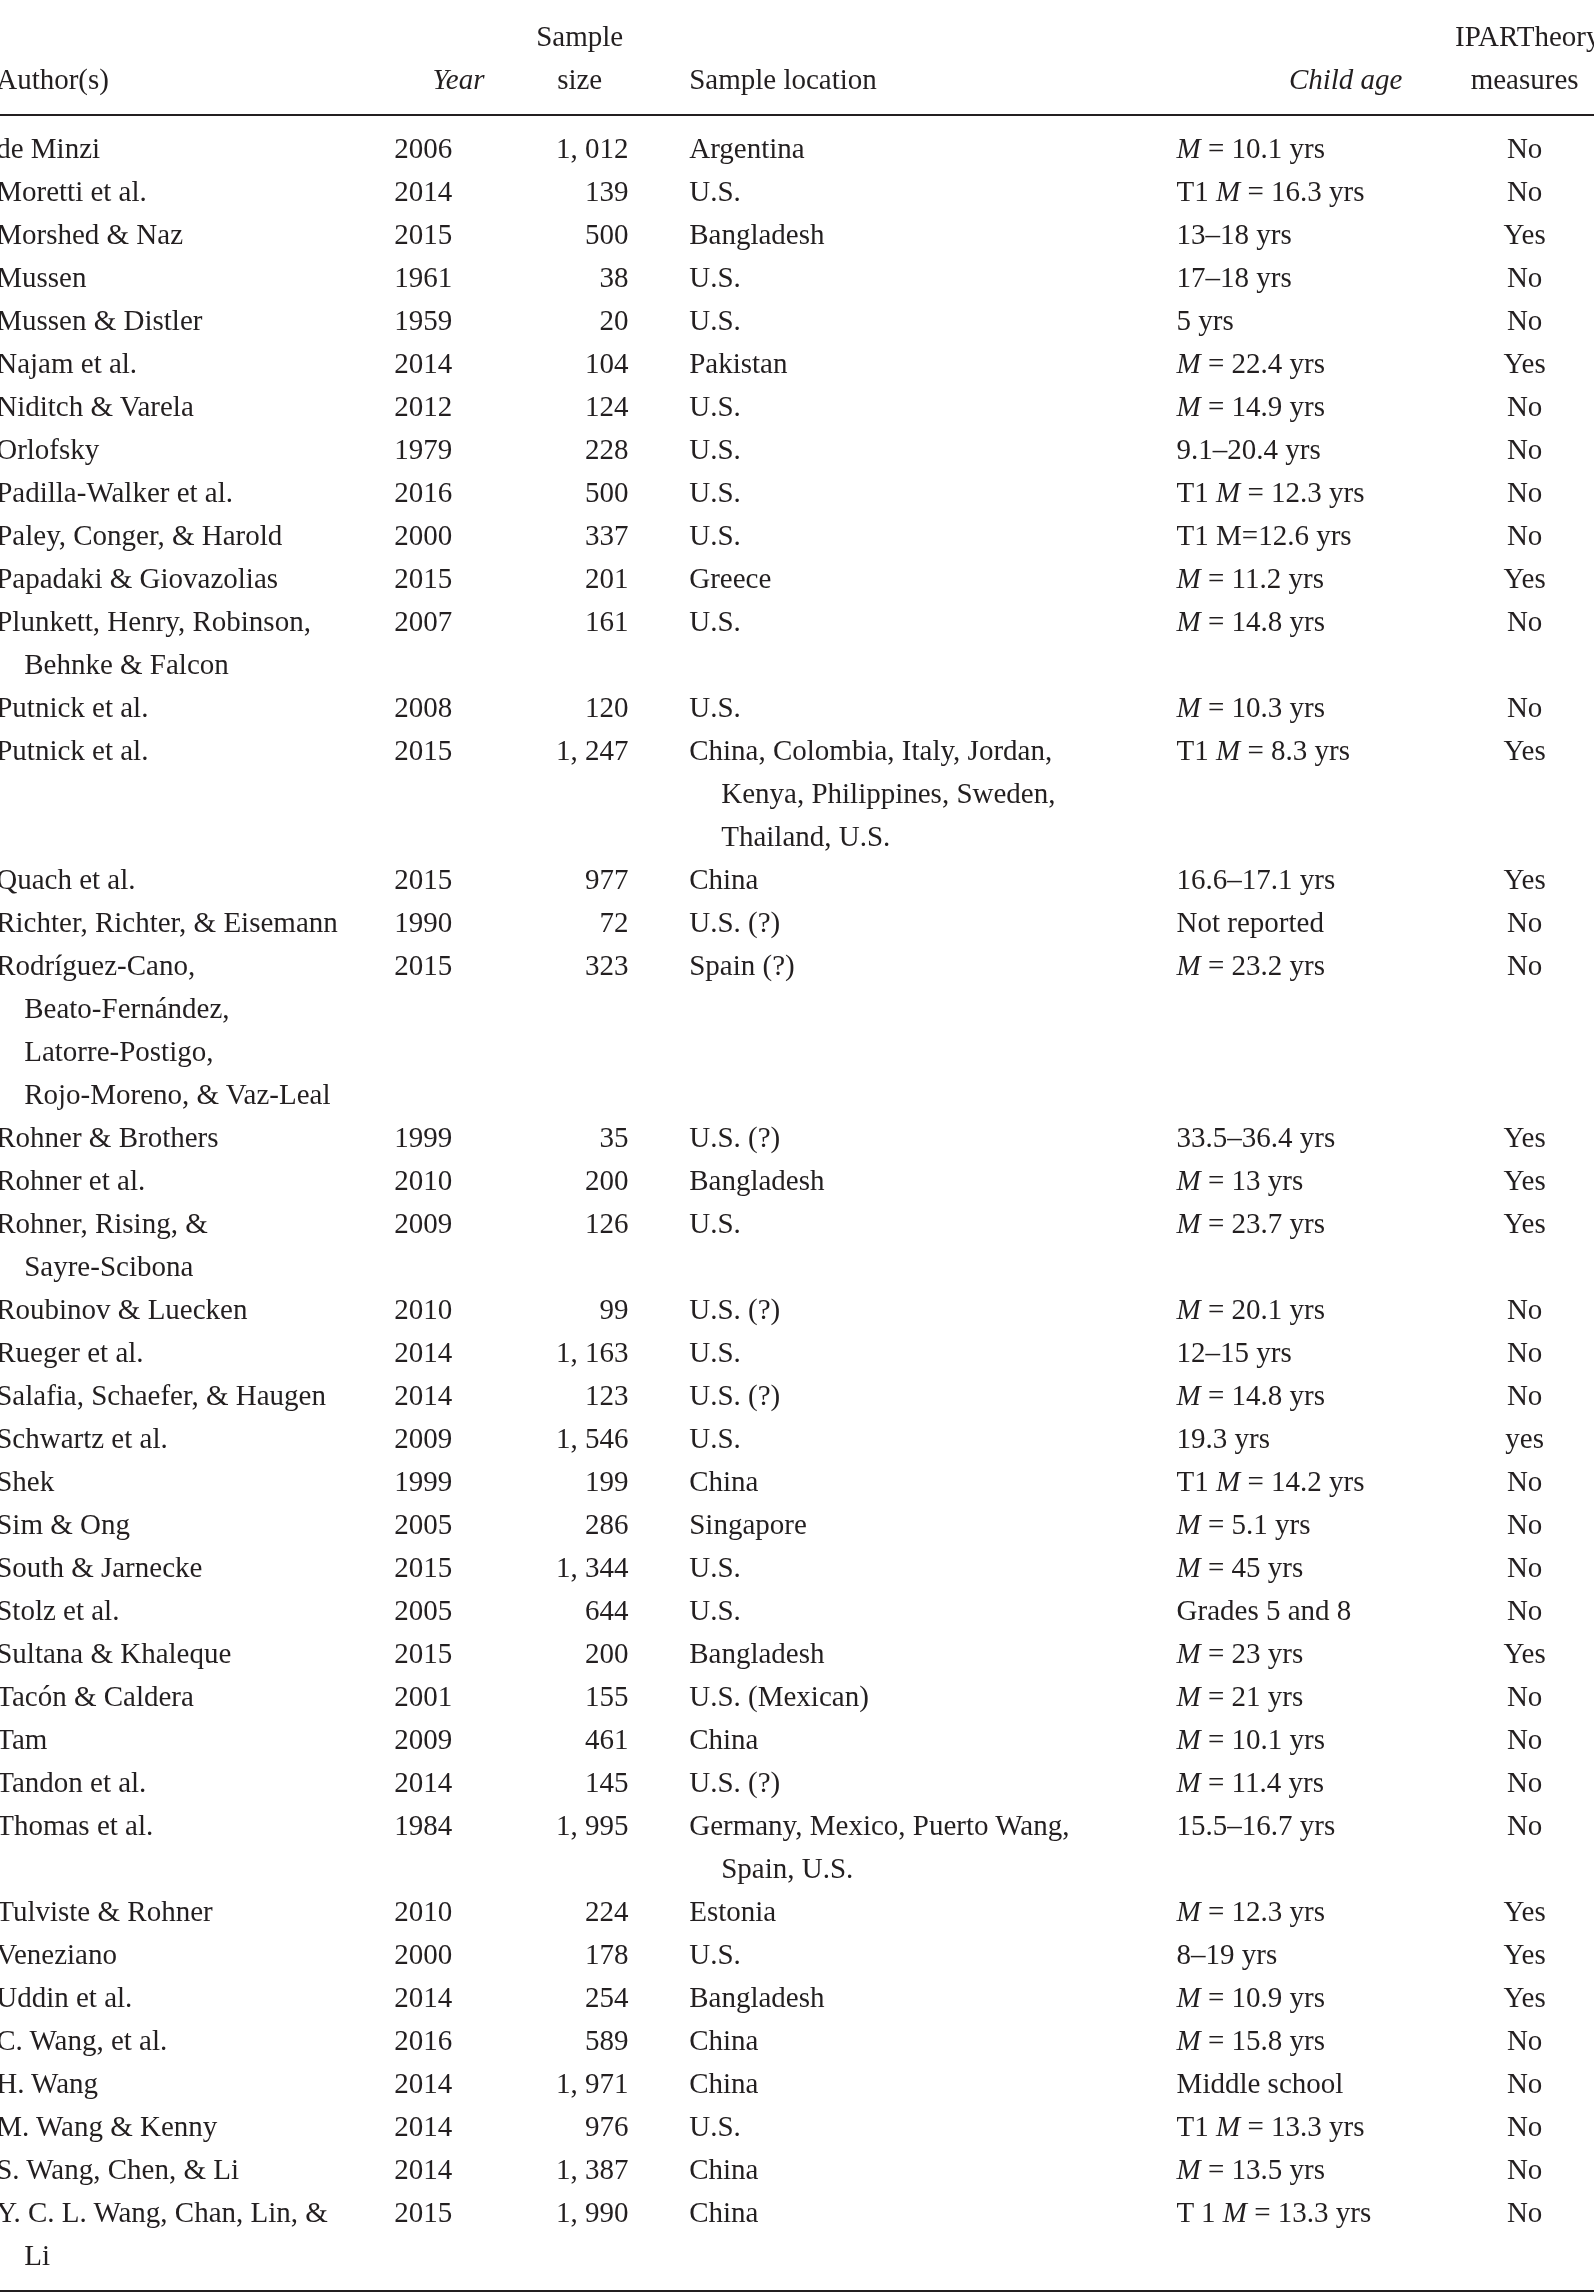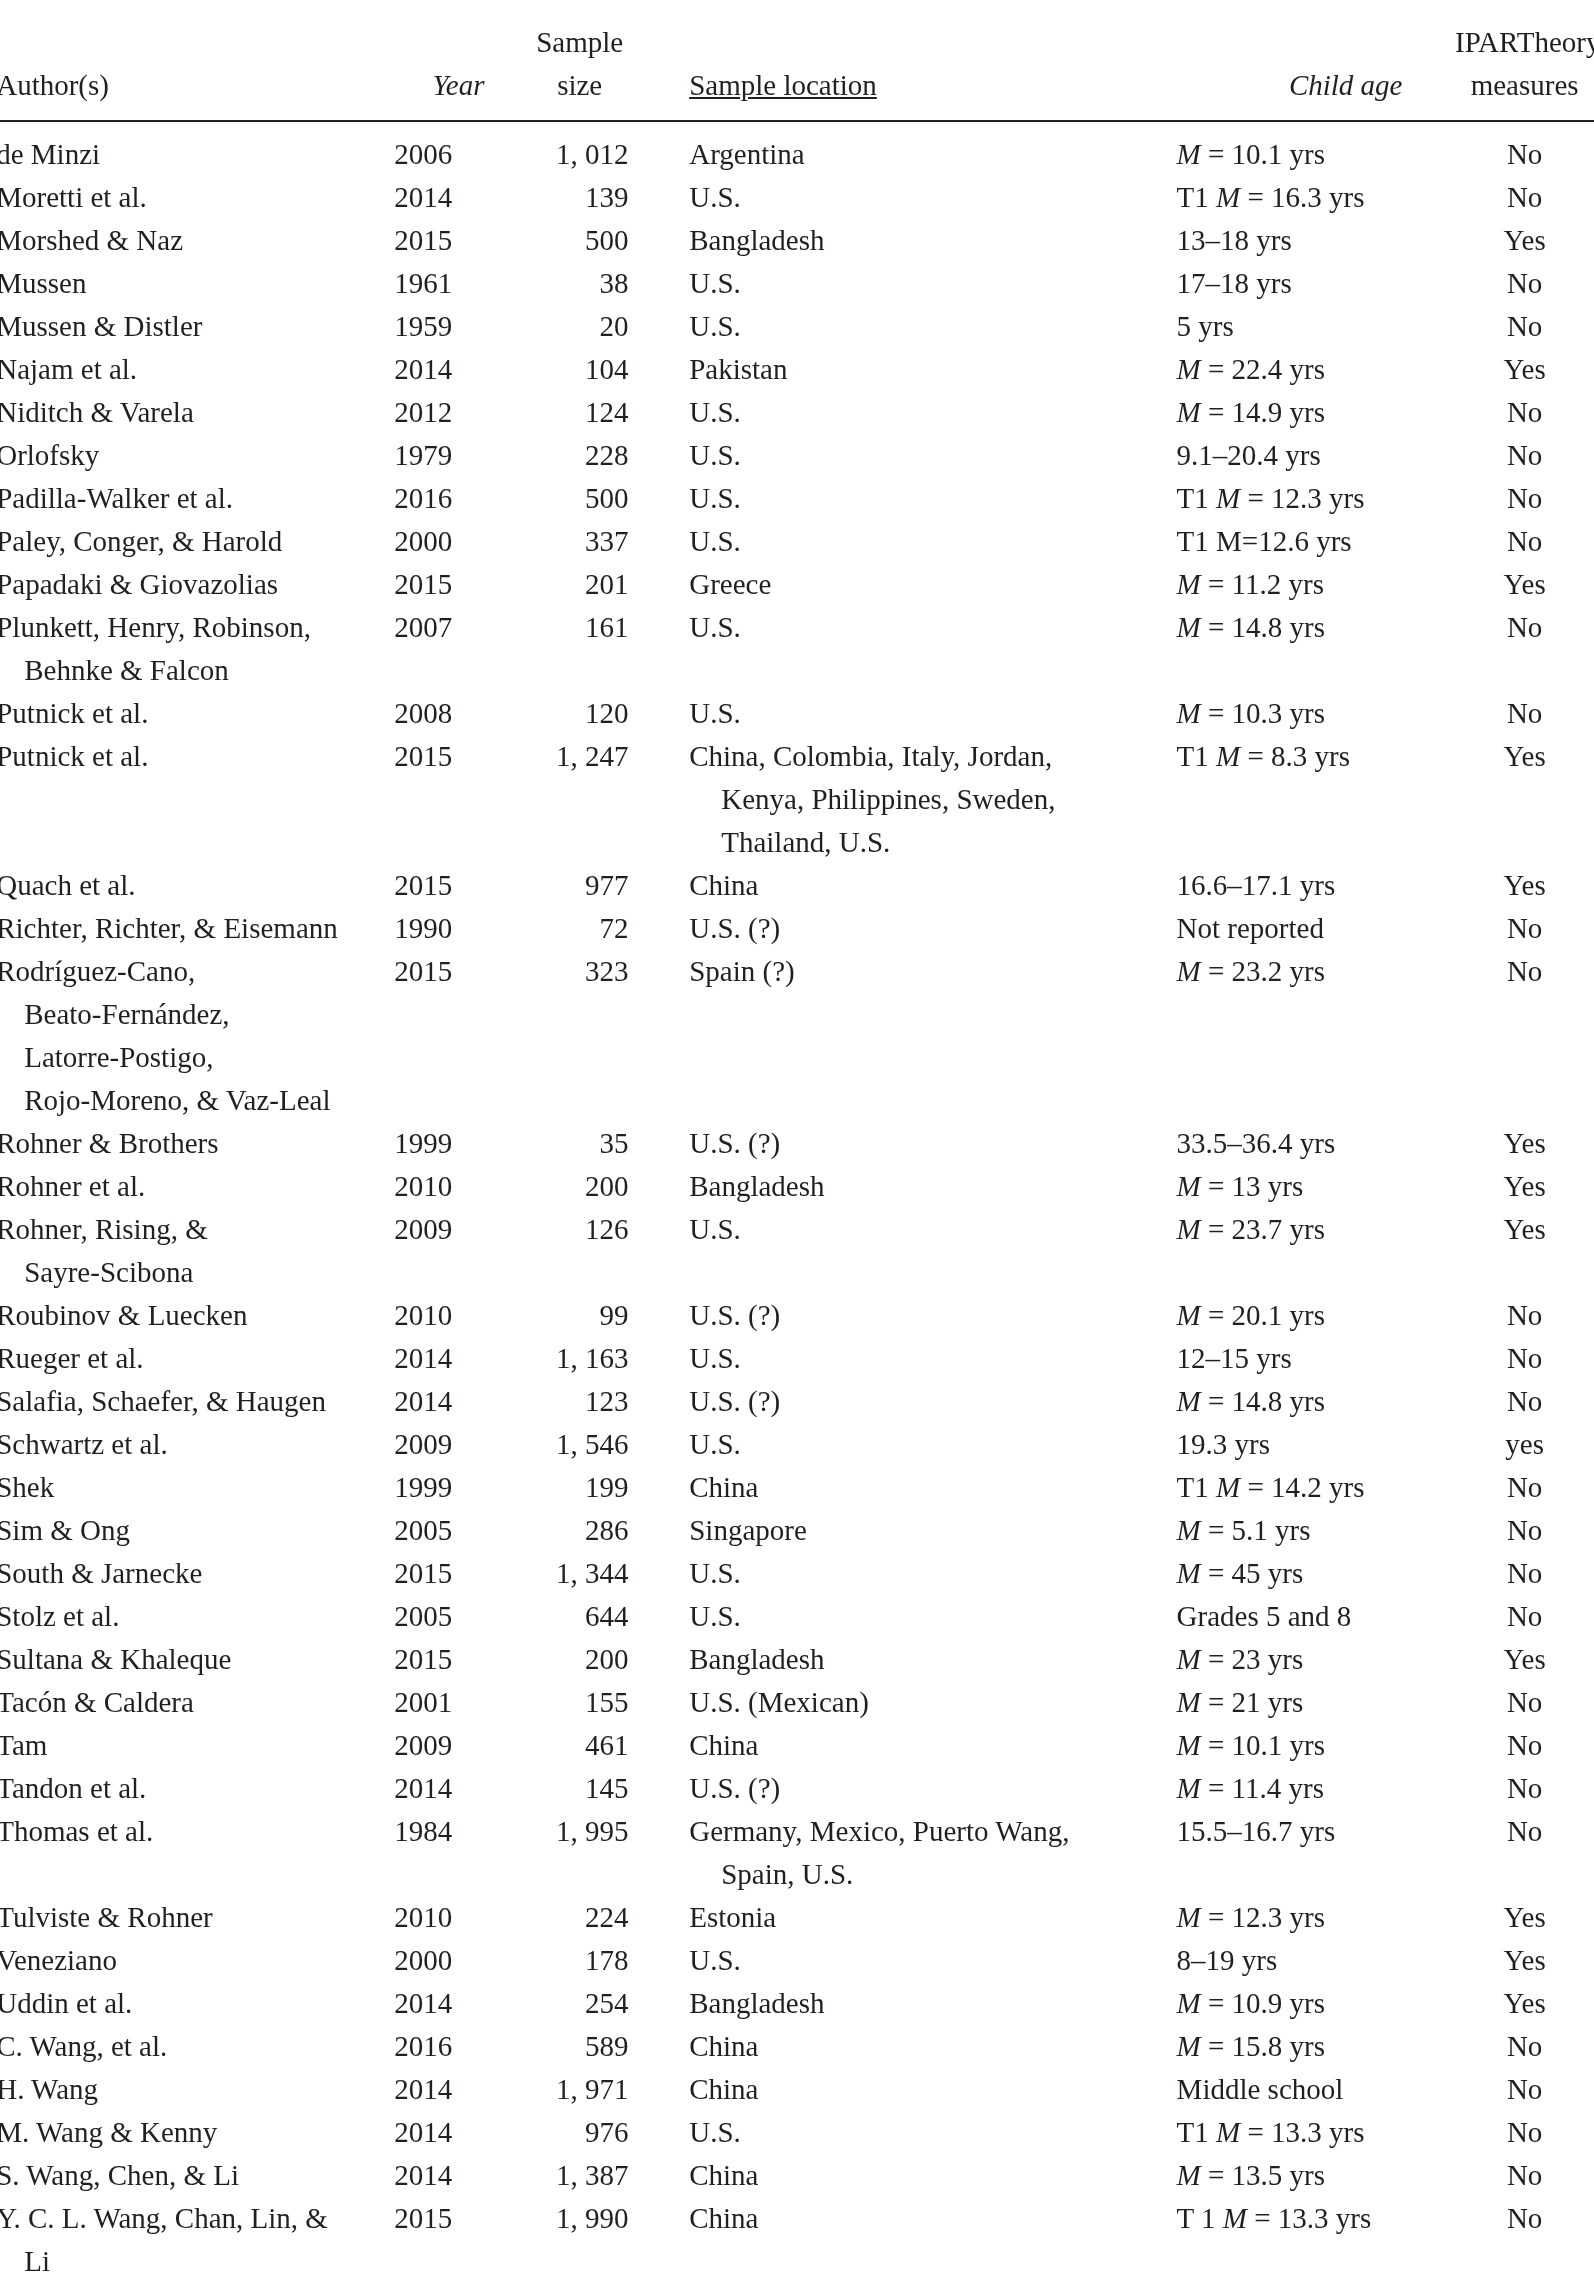--- a/index.html
+++ b/index.html
@@ -38,24 +38,24 @@
     font-weight: normal;
     vertical-align: bottom;
     line-height: 43px;
     padding: 0;
     padding-bottom: 13.4px;
     border-bottom: 2.9px solid #231f20;
   }
   thead th.author { text-align: left; padding-left: 0; }
   thead th.year { text-align: right; padding-right: 5.7px; font-style: italic; }
   thead th.size { text-align: center; padding-left: 36px; }
-  thead th.loc { text-align: left; padding-left: 56px; text-decoration: underline; }
+  thead th.loc { text-align: left; padding-left: 56px; }
   thead th.age { text-align: center; padding-left: 76px; font-style: italic; }
   thead th.ipar { text-align: center; padding-left: 3.8px; }
-  thead tr.head-row th { padding-top: 21px; }
+  thead tr.head-row th { padding-top: 15px; }
 
   tbody td {
     padding: 0;
     line-height: 43px;
     vertical-align: top;
   }
   tbody tr:first-child td { padding-top: 10.5px; }
   tbody tr:last-child td { padding-bottom: 13.4px; border-bottom: 2.9px solid #231f20; }
 
   td.author {

